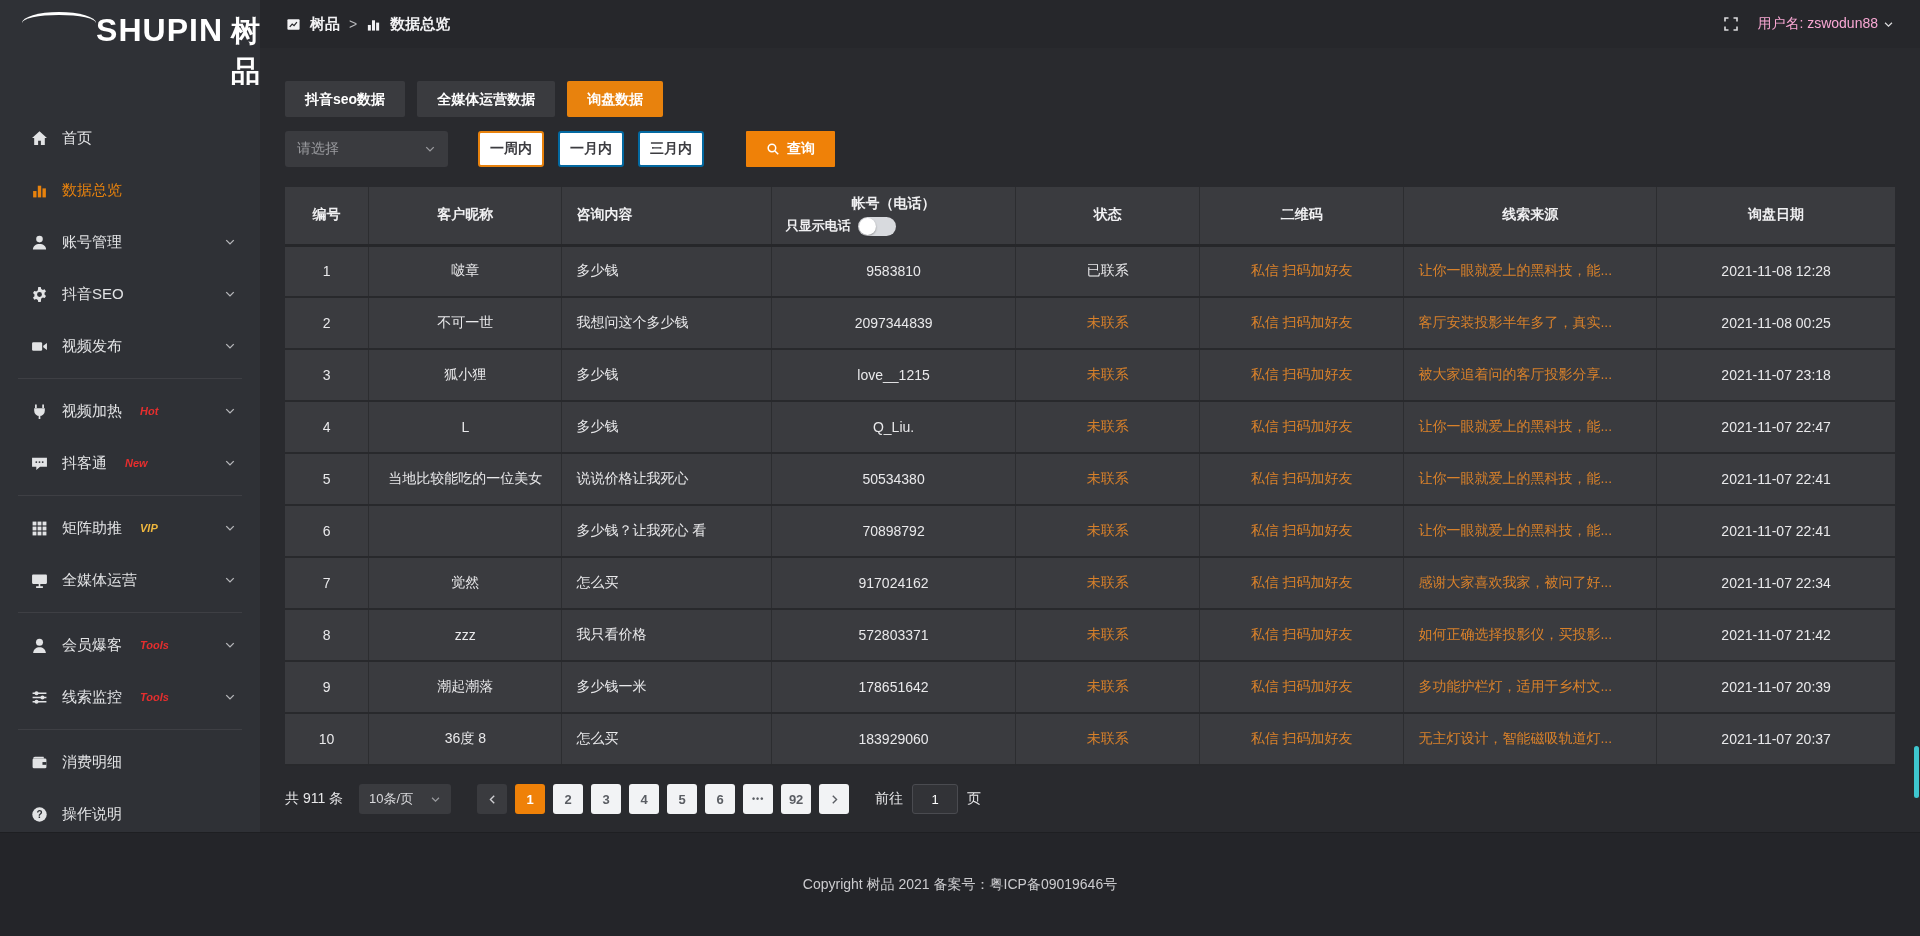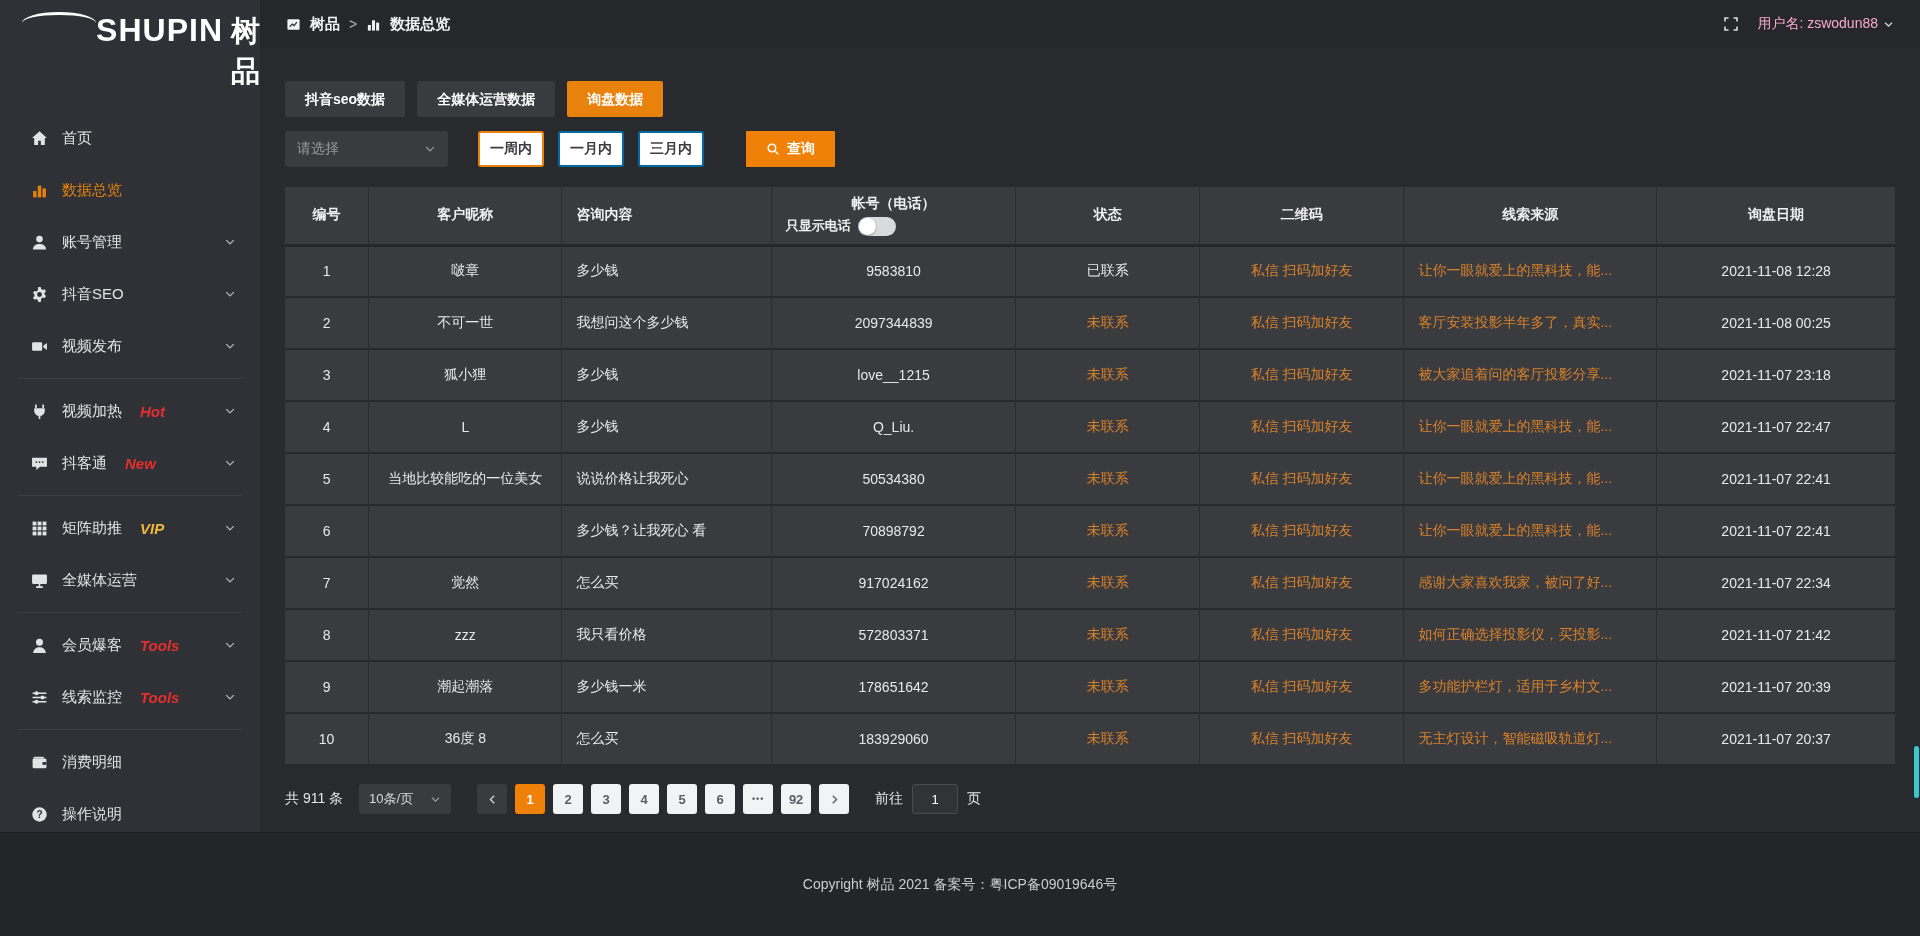--- a/index.html
+++ b/index.html
@@ -16,21 +16,21 @@
   .logo{padding:12px 0 6px 16px; display:flex; flex-direction:row;}
   .logo-arc{width:148px; height:11px; border-top:3px solid #fff; border-radius:50% 50% 0 0 / 100% 100% 0 0; margin-left:6px;}
   .logo-row{display:flex; align-items:baseline; gap:8px;}
   .logo-en{font-size:32px; font-weight:900; letter-spacing:1px; color:#fff;}
   .logo-cn{font-size:29px; font-weight:900; color:#fff;}
   .nav{margin-top:14px;}
   .nav-item{height:52px; display:flex; align-items:center; padding:0 24px 0 30px; color:#e2e3e5; font-size:15px; cursor:pointer; position:relative;}
   .nav-item .icon{width:18px; height:18px; margin-right:14px; display:inline-flex; align-items:center; justify-content:center; color:#e2e3e5;}
   .nav-item.active{color:var(--accent);}
   .nav-item.active .icon{color:var(--accent);}
-  .nav-badge{font-style:italic; font-weight:bold; font-size:15px; margin-left:18px;}
+  .nav-badge{font-style:italic; font-weight:bold; font-size:11px; margin-left:18px;}
   .nav-badge.red{color:var(--badge-red);}
   .nav-badge.gold{color:var(--badge-gold);}
   .nav-chevron{margin-left:auto; color:#b6b7ba; display:inline-flex;}
   .nav-divider{height:1px; background:#3e3f44; margin:6px 18px;}
 
   
   .main{grid-row:1; grid-column:2; background:#292a2e; display:flex; flex-direction:column;}
   .topbar{height:48px; background:#26272b; display:flex; align-items:center; justify-content:space-between; padding:0 26px; flex:none;}
   .breadcrumb{display:flex; align-items:center; gap:9px; font-size:15px; font-weight:bold; color:#f2f2f4;}
   .breadcrumb .icon{display:inline-flex; color:#f2f2f4;}

